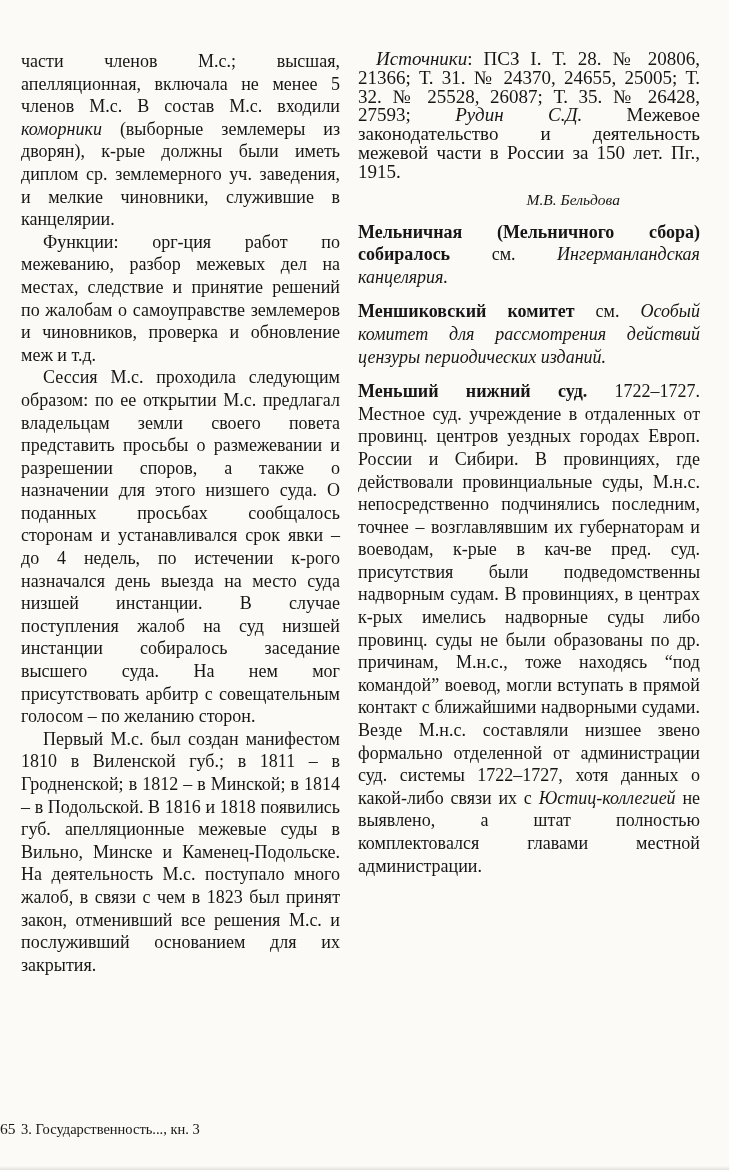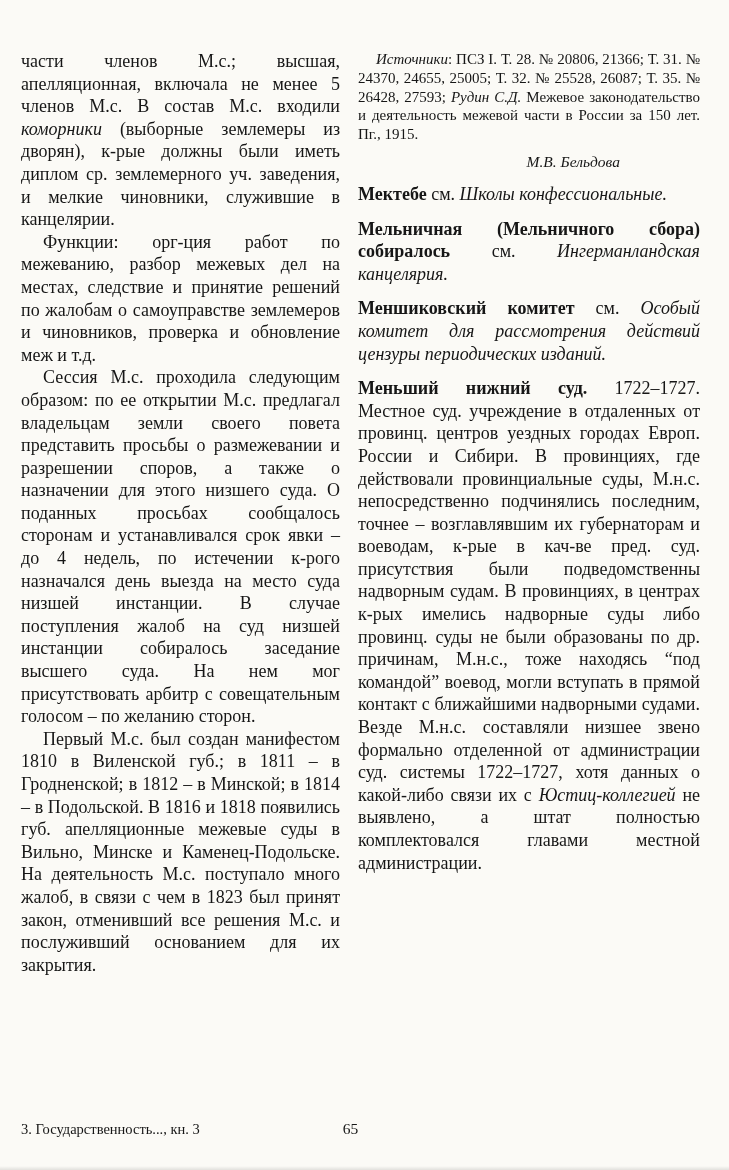--- a/index.html
+++ b/index.html
@@ -29,21 +29,21 @@
     font-size: 18px;
     line-height: 22.6px;
     text-align: justify;
     hyphens: auto;
     -webkit-hyphens: auto;
   }
   .indent { text-indent: 22px; }
   .entry { margin-top: 12px; }
   .sources {
     margin: 0;
-    font-size: 15px;
+    font-size: 19px;
     line-height: 18.8px;
     text-align: justify;
     text-indent: 18px;
     hyphens: auto;
   }
   .author {
     margin: 9px 80px 6px 0;
     font-size: 15.5px;
     font-style: italic;
     text-align: right;
@@ -53,21 +53,20 @@
   .n { font-style: normal; margin-top: 14px; }
   .footer-left {
     position: absolute;
     left: 21px; bottom: 32px;
     font-size: 14.5px;
   }
   .page-num {
     position: absolute;
     left: 0; bottom: 32px;
     width: 701px;
-    text-align: center;
     font-size: 15.5px;
   }
   .page-edge {
     position: absolute;
     left: 0; right: 0; bottom: 0;
     height: 4px;
     background: linear-gradient(to bottom, rgba(0,0,0,0), rgba(0,0,0,0.10));
   }
 </style>
 </head>
@@ -77,21 +76,20 @@
   <div class="columns">
     <div class="col-left" id="left-col">
         <p class="txt"><span class="n">части членов М.с.; высшая, апелляционная, включала не менее 5 членов М.с. В состав М.с. входили </span><span class="i">коморники</span><span class="n"> (выборные землемеры из дворян), к-рые должны были иметь диплом ср. землемерного уч. заведения, и мелкие чиновники, служившие в канцелярии.</span></p>
         <p class="txt indent"><span class="n">Функции: орг-ция работ по межеванию, разбор межевых дел на местах, следствие и принятие решений по жалобам о самоуправстве землемеров и чиновников, проверка и обновление меж и т.д.</span></p>
         <p class="txt indent"><span class="n">Сессия М.с. проходила следующим образом: по ее открытии М.с. предлагал владельцам земли своего повета представить просьбы о размежевании и разрешении споров, а также о назначении для этого низшего суда. О поданных просьбах сообщалось сторонам и устанавливался срок явки – до 4 недель, по истечении к-рого назначался день выезда на место суда низшей инстанции. В случае поступления жалоб на суд низшей инстанции собиралось заседание высшего суда. На нем мог присутствовать арбитр с совещательным голосом – по желанию сторон.</span></p>
         <p class="txt indent"><span class="n">Первый М.с. был создан манифестом 1810 в Виленской губ.; в 1811 – в Гродненской; в 1812 – в Минской; в 1814 – в Подольской. В 1816 и 1818 появились губ. апелляционные межевые суды в Вильно, Минске и Каменец-Подольске. На деятельность М.с. поступало много жалоб, в связи с чем в 1823 был принят закон, отменивший все решения М.с. и послуживший основанием для их закрытия.</span></p>
       </div>
     <div class="col-right" id="right-col">
         <p class="sources"><span class="i">Источники</span><span class="n">: ПСЗ I. Т. 28. № 20806, 21366; Т. 31. № 24370, 24655, 25005; Т. 32. № 25528, 26087; Т. 35. № 26428, 27593; </span><span class="i">Рудин С.Д.</span><span class="n"> Межевое законодательство и деятельность межевой части в России за 150 лет. Пг., 1915.</span></p>
         <p class="author"><span class="i">М.В. Бельдова</span></p>
-        <p class="txt entry"><span class="b">Мектебе</span><span class="n"> см. </span><span class="i">Школы конфессиональные.</span></p>
         <p class="txt entry"><span class="b">Мельничная (Мельничного сбора) собиралось</span><span class="n"> см. </span><span class="i">Ингерманландская канцелярия.</span></p>
         <p class="txt entry"><span class="b">Меншиковский комитет</span><span class="n"> см. </span><span class="i">Особый комитет для рассмотрения действий цензуры периодических изданий.</span></p>
         <p class="txt entry"><span class="b">Меньший нижний суд.</span><span class="n"> 1722–1727. Местное суд. учреждение в отдаленных от провинц. центров уездных городах Европ. России и Сибири. В провинциях, где действовали провинциальные суды, М.н.с. непосредственно подчинялись последним, точнее – возглавлявшим их губернаторам и воеводам, к-рые в кач-ве пред. суд. присутствия были подведомственны надворным судам. В провинциях, в центрах к-рых имелись надворные суды либо провинц. суды не были образованы по др. причинам, М.н.с., тоже находясь “под командой” воевод, могли вступать в прямой контакт с ближайшими надворными судами. Везде М.н.с. составляли низшее звено формально отделенной от администрации суд. системы 1722–1727, хотя данных о какой-либо связи их с </span><span class="i">Юстиц-коллегией</span><span class="n"> не выявлено, а штат полностью комплектовался главами местной администрации.</span></p>
       </div>
   </div>
 
   <div class="footer-left">3. Государственность..., кн. 3</div>
 
   <div class="page-num">65</div>
 

